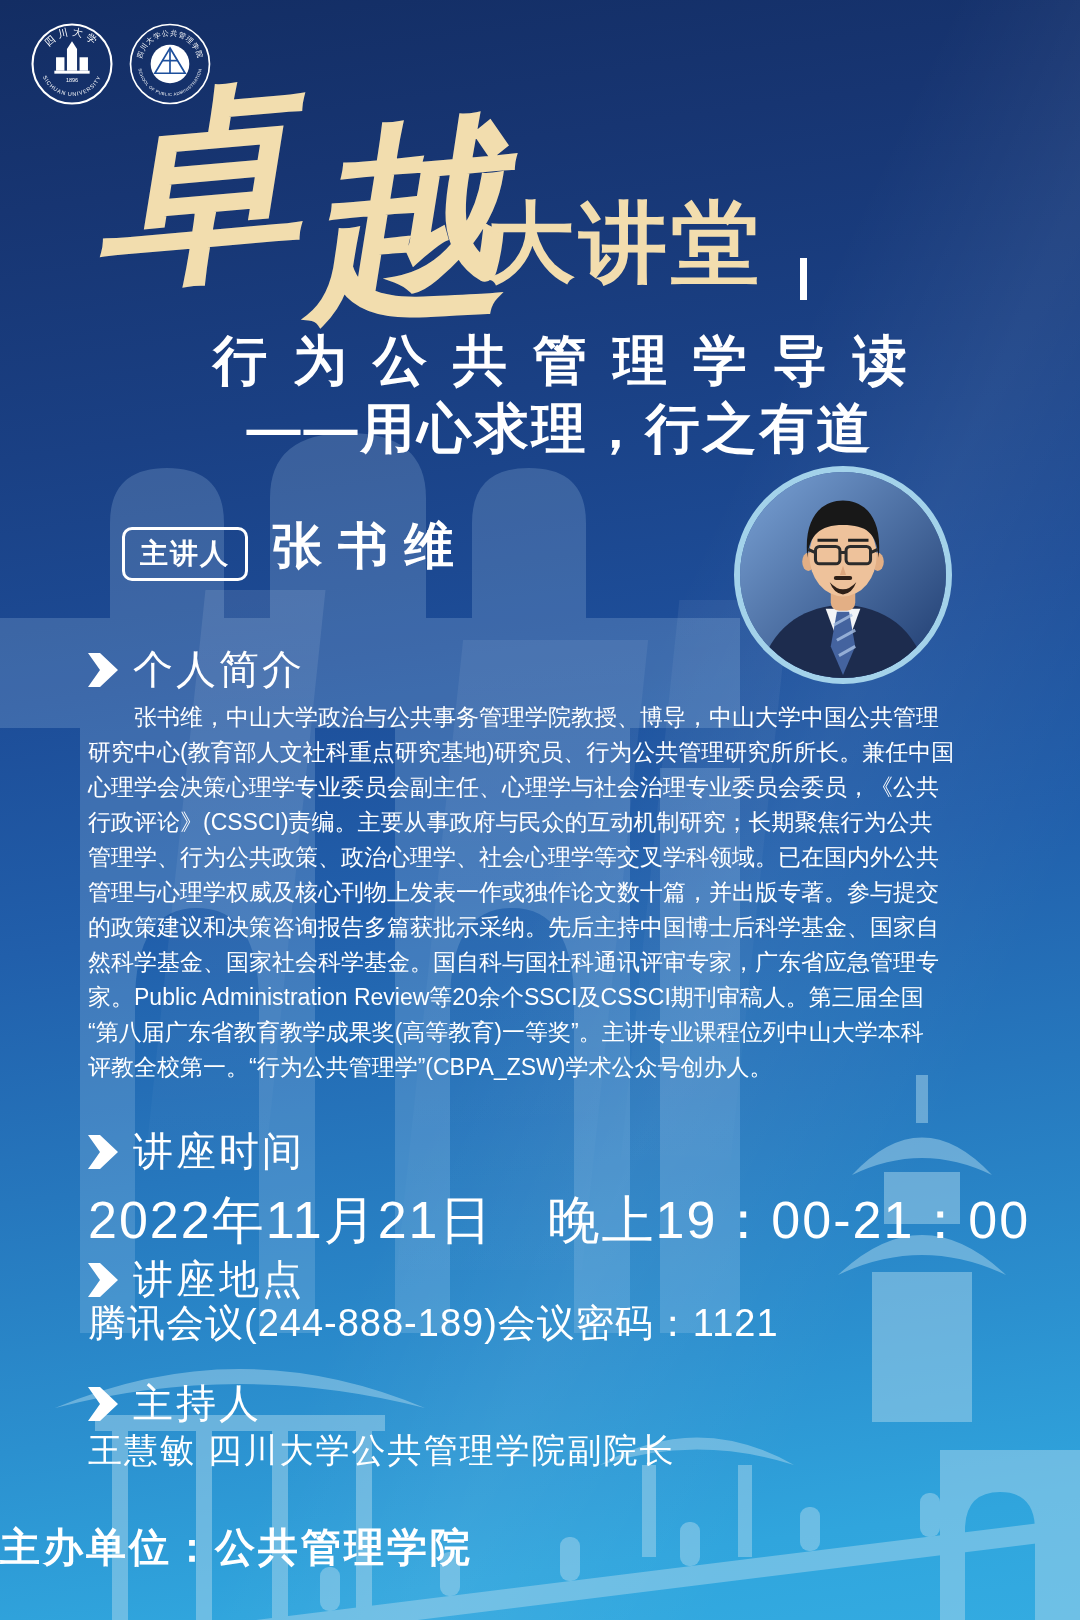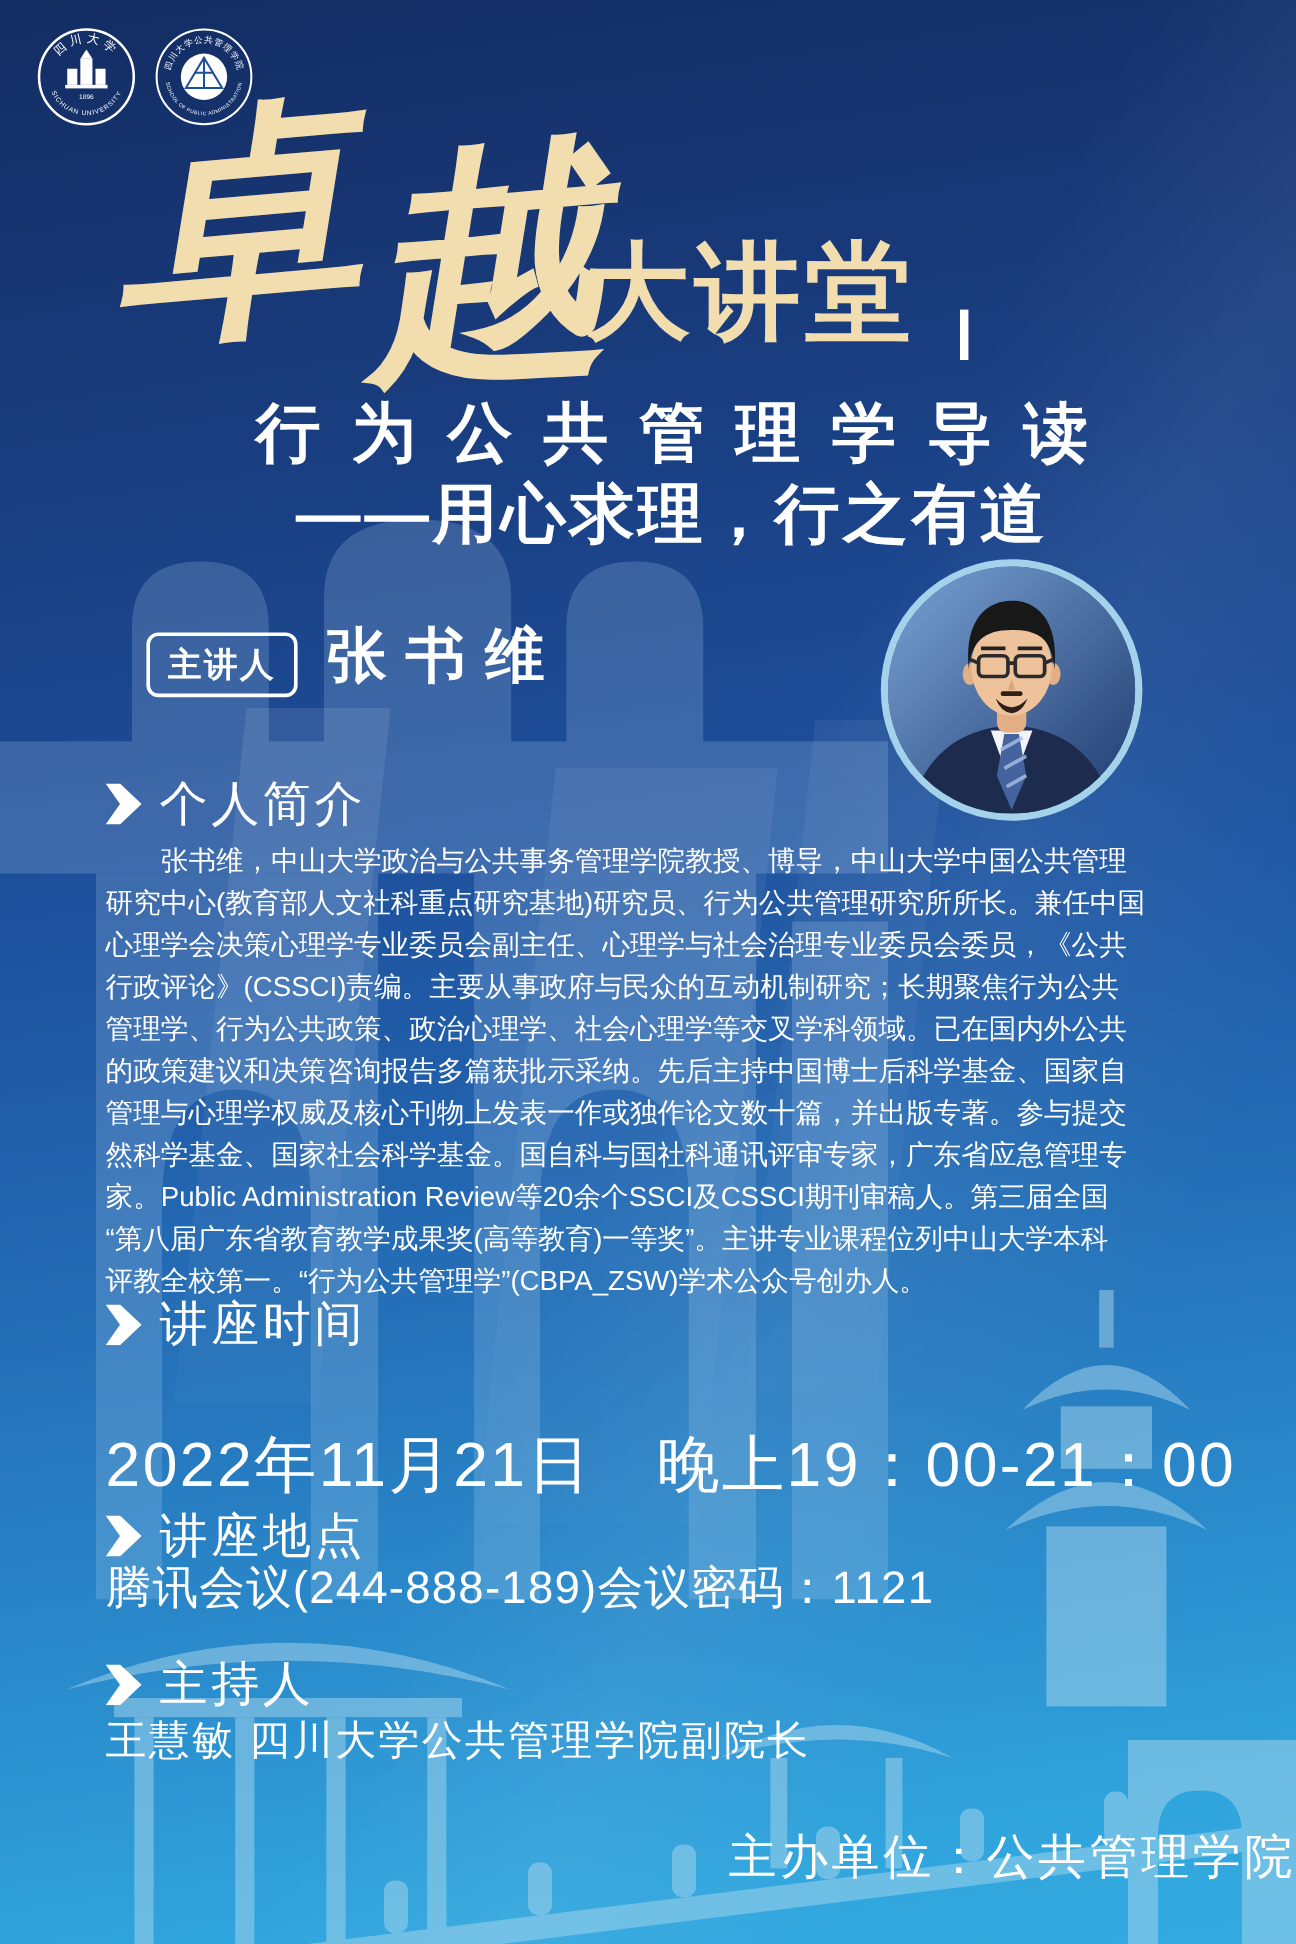--- a/index.html
+++ b/index.html
@@ -34,31 +34,31 @@
   .sub1{top:325px;font-size:54px;letter-spacing:26px;text-indent:26px;}
   .sub2{top:393px;font-size:54px;letter-spacing:3px;}
   
   .badge{left:122px;top:527px;border:3px solid #ffffff;border-radius:10px;padding:5px 15px;font-size:28px;font-weight:bold;letter-spacing:2px;}
   .name{left:272px;top:513px;font-size:50px;font-weight:bold;letter-spacing:16px;}
   .photo{left:734px;top:466px;width:218px;height:218px;border-radius:50%;border:6px solid #a3d2ea;overflow:hidden;background:#3c64a0;}
   
   .sec-head{display:flex;align-items:center;gap:15px;font-size:40px;font-weight:normal;letter-spacing:3px;}
   .sec-head svg{flex:0 0 auto;}
   .h-profile{left:88px;top:642px;}
-  .h-time{left:88px;top:1076px;}
+  .h-time{left:88px;top:1124px;}
   .h-loc{left:88px;top:1252px;}
   .h-host{left:88px;top:1376px;justify-content:flex-end;}
   .bio{left:88px;top:700px;width:915px;font-size:23px;line-height:35px;}
   .bio-line{white-space:nowrap;}
   .bio-line:first-child{text-indent:2em;}
   .val{font-weight:500;}
   .v-time{left:88px;top:1186px;font-size:52px;letter-spacing:2px;}
   .v-loc{left:88px;top:1298px;font-size:38px;letter-spacing:1px;}
   .v-host{left:88px;top:1428px;font-size:34px;letter-spacing:2px;}
-  .footer{left:0;top:1520px;width:1080px;text-align:right;font-size:40px;font-weight:400;letter-spacing:3px;}
+  .footer{left:0;top:1520px;width:1080px;text-align:left;font-size:40px;font-weight:700;letter-spacing:3px;}
 </style>
 </head>
 <body>
 
 <div class="poster">
 
   <div class="sheen"></div>
   <div class="streak s1"></div>
   <div class="streak s2"></div>
   <div class="streak s3"></div>
@@ -189,22 +189,22 @@
         <polygon points="0,0 12,0 30,17 12,34 0,34 12,17" fill="#ffffff"></polygon>
       </svg>
     <span>个人简介</span>
   </div>
   <div class="abs bio">
     <div class="bio-line">张书维，中山大学政治与公共事务管理学院教授、博导，中山大学中国公共管理</div>
     <div class="bio-line">研究中心(教育部人文社科重点研究基地)研究员、行为公共管理研究所所长。兼任中国</div>
     <div class="bio-line">心理学会决策心理学专业委员会副主任、心理学与社会治理专业委员会委员，《公共</div>
     <div class="bio-line">行政评论》(CSSCI)责编。主要从事政府与民众的互动机制研究；长期聚焦行为公共</div>
     <div class="bio-line">管理学、行为公共政策、政治心理学、社会心理学等交叉学科领域。已在国内外公共</div>
+    <div class="bio-line">管理与心理学权威及核心刊物上发表一作或独作论文数十篇，并出版专著。参与提交</div>
     <div class="bio-line">的政策建议和决策咨询报告多篇获批示采纳。先后主持中国博士后科学基金、国家自</div>
-    <div class="bio-line">管理与心理学权威及核心刊物上发表一作或独作论文数十篇，并出版专著。参与提交</div>
     <div class="bio-line">然科学基金、国家社会科学基金。国自科与国社科通讯评审专家，广东省应急管理专</div>
     <div class="bio-line">家。Public Administration Review等20余个SSCI及CSSCI期刊审稿人。第三届全国</div>
     <div class="bio-line">“第八届广东省教育教学成果奖(高等教育)一等奖”。主讲专业课程位列中山大学本科</div>
     <div class="bio-line">评教全校第一。“行为公共管理学”(CBPA_ZSW)学术公众号创办人。</div>
   </div>
 
   <div class="abs sec-head h-time">
     <svg width="30" height="34" viewBox="0 0 30 34">
         <polygon points="0,0 12,0 30,17 12,34 0,34 12,17" fill="#ffffff"></polygon>
       </svg>

